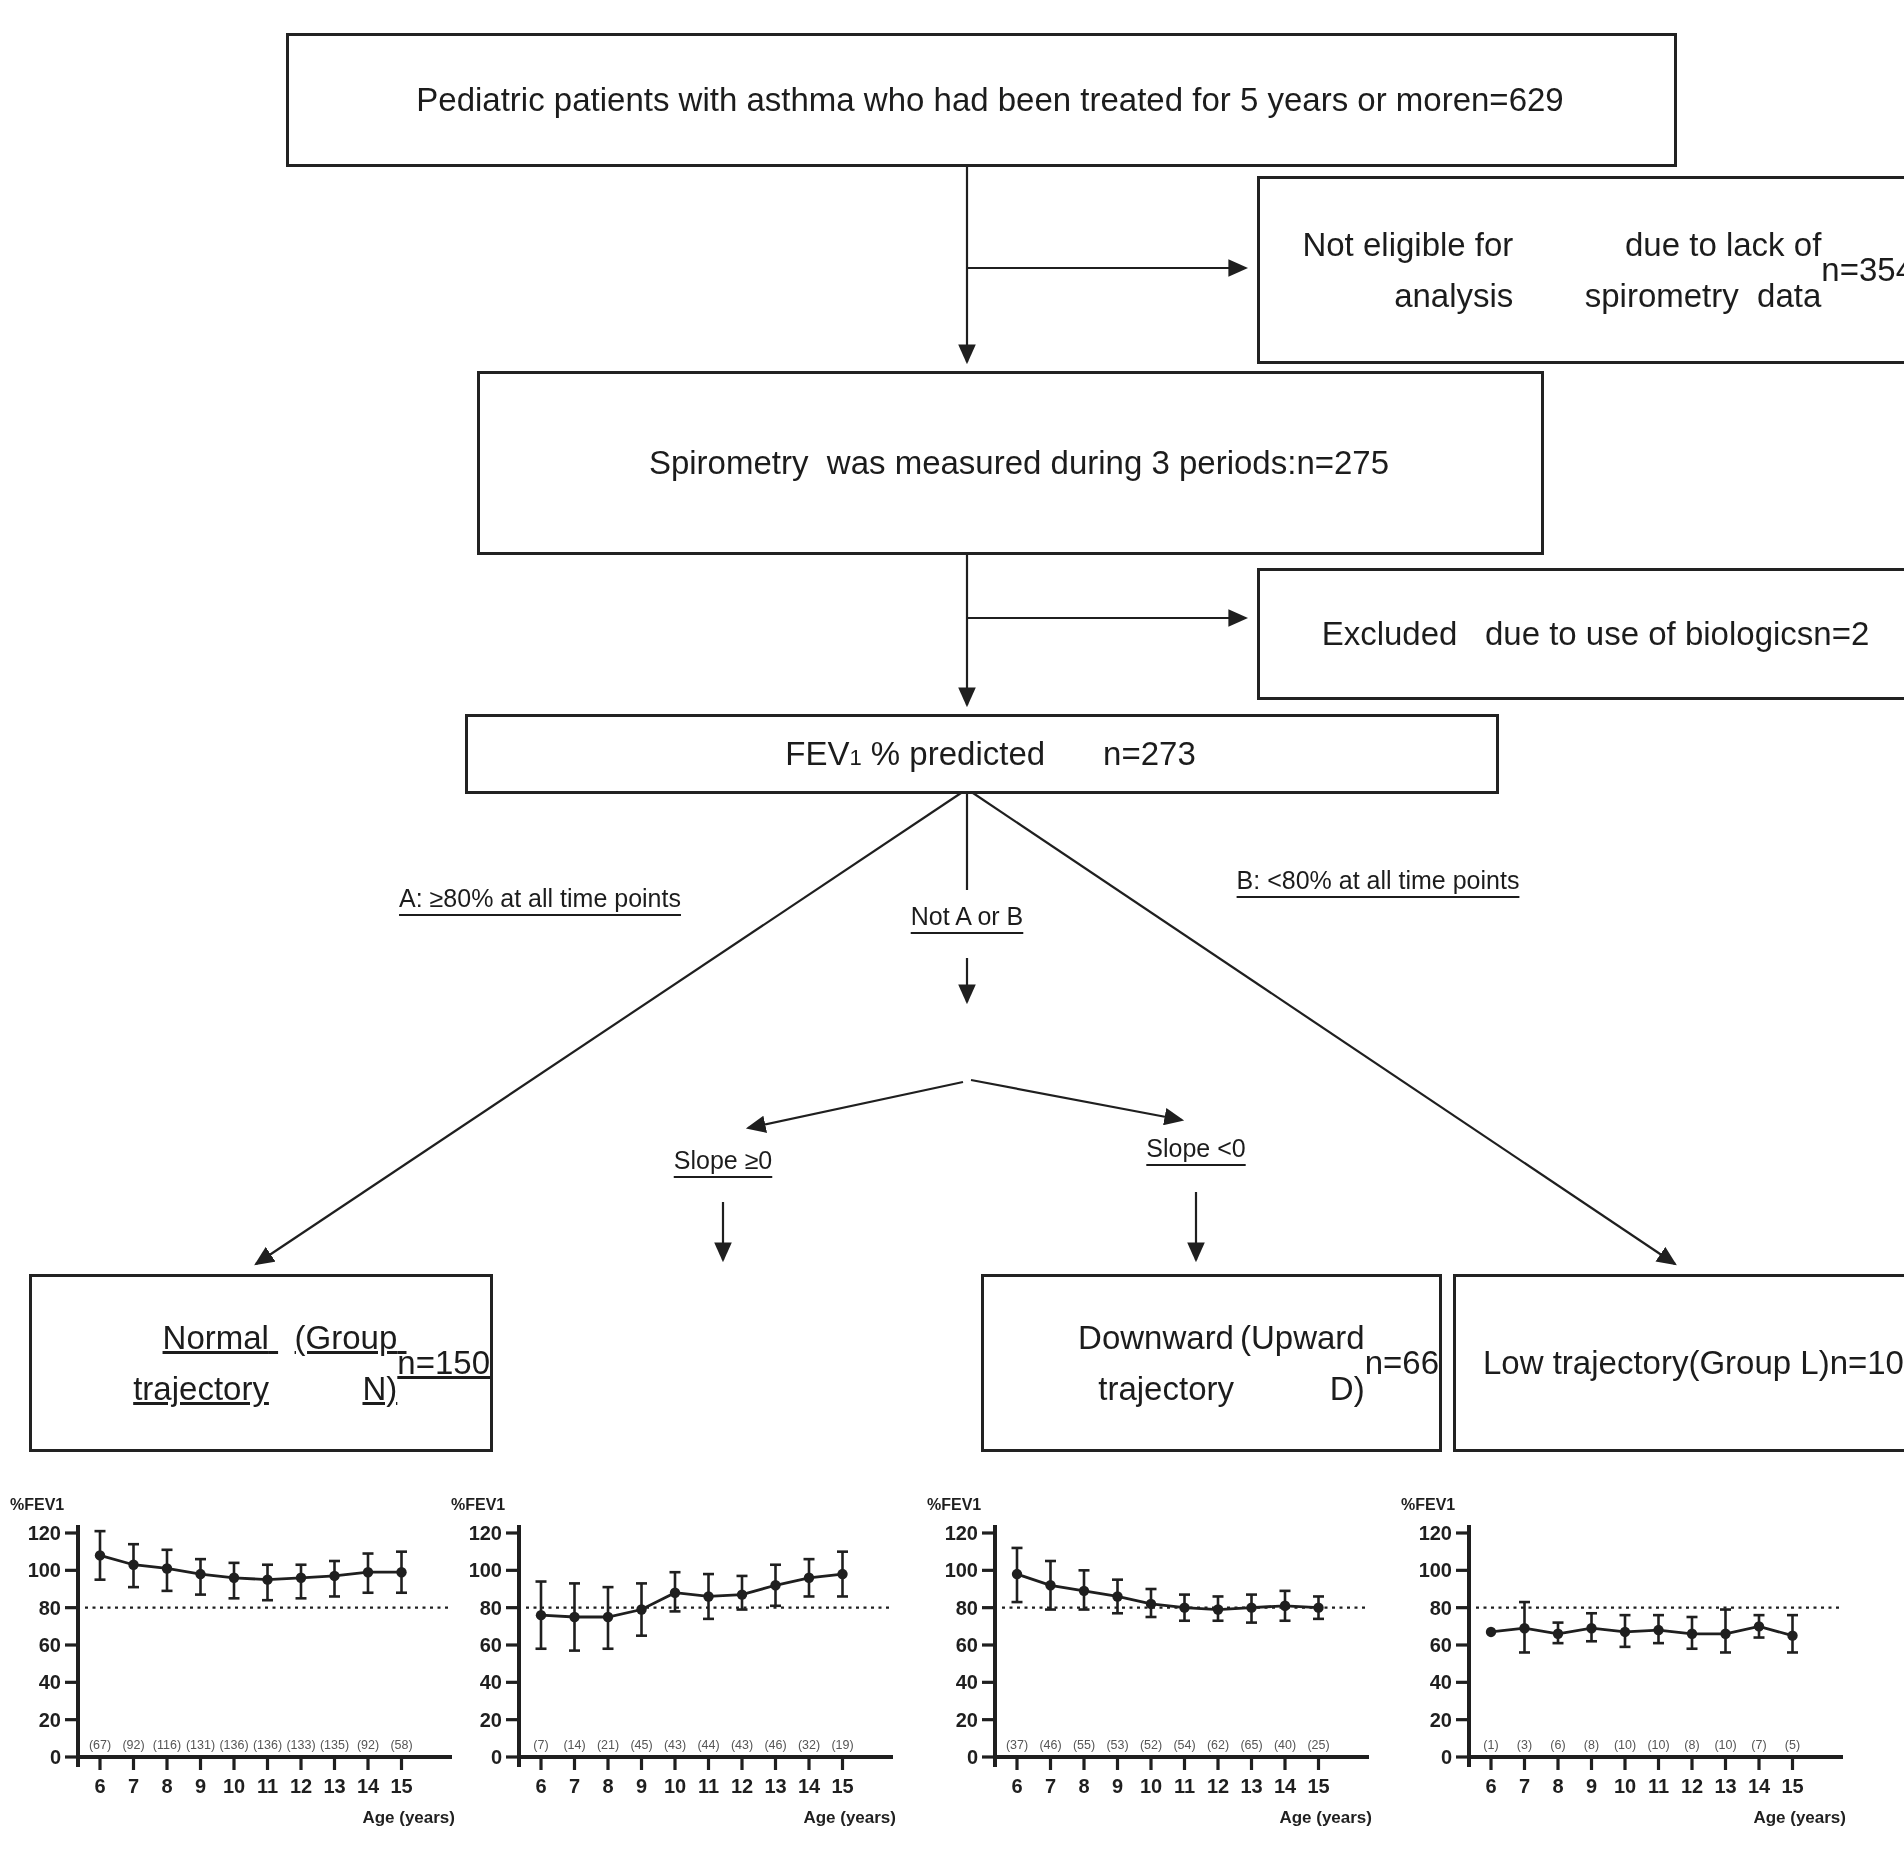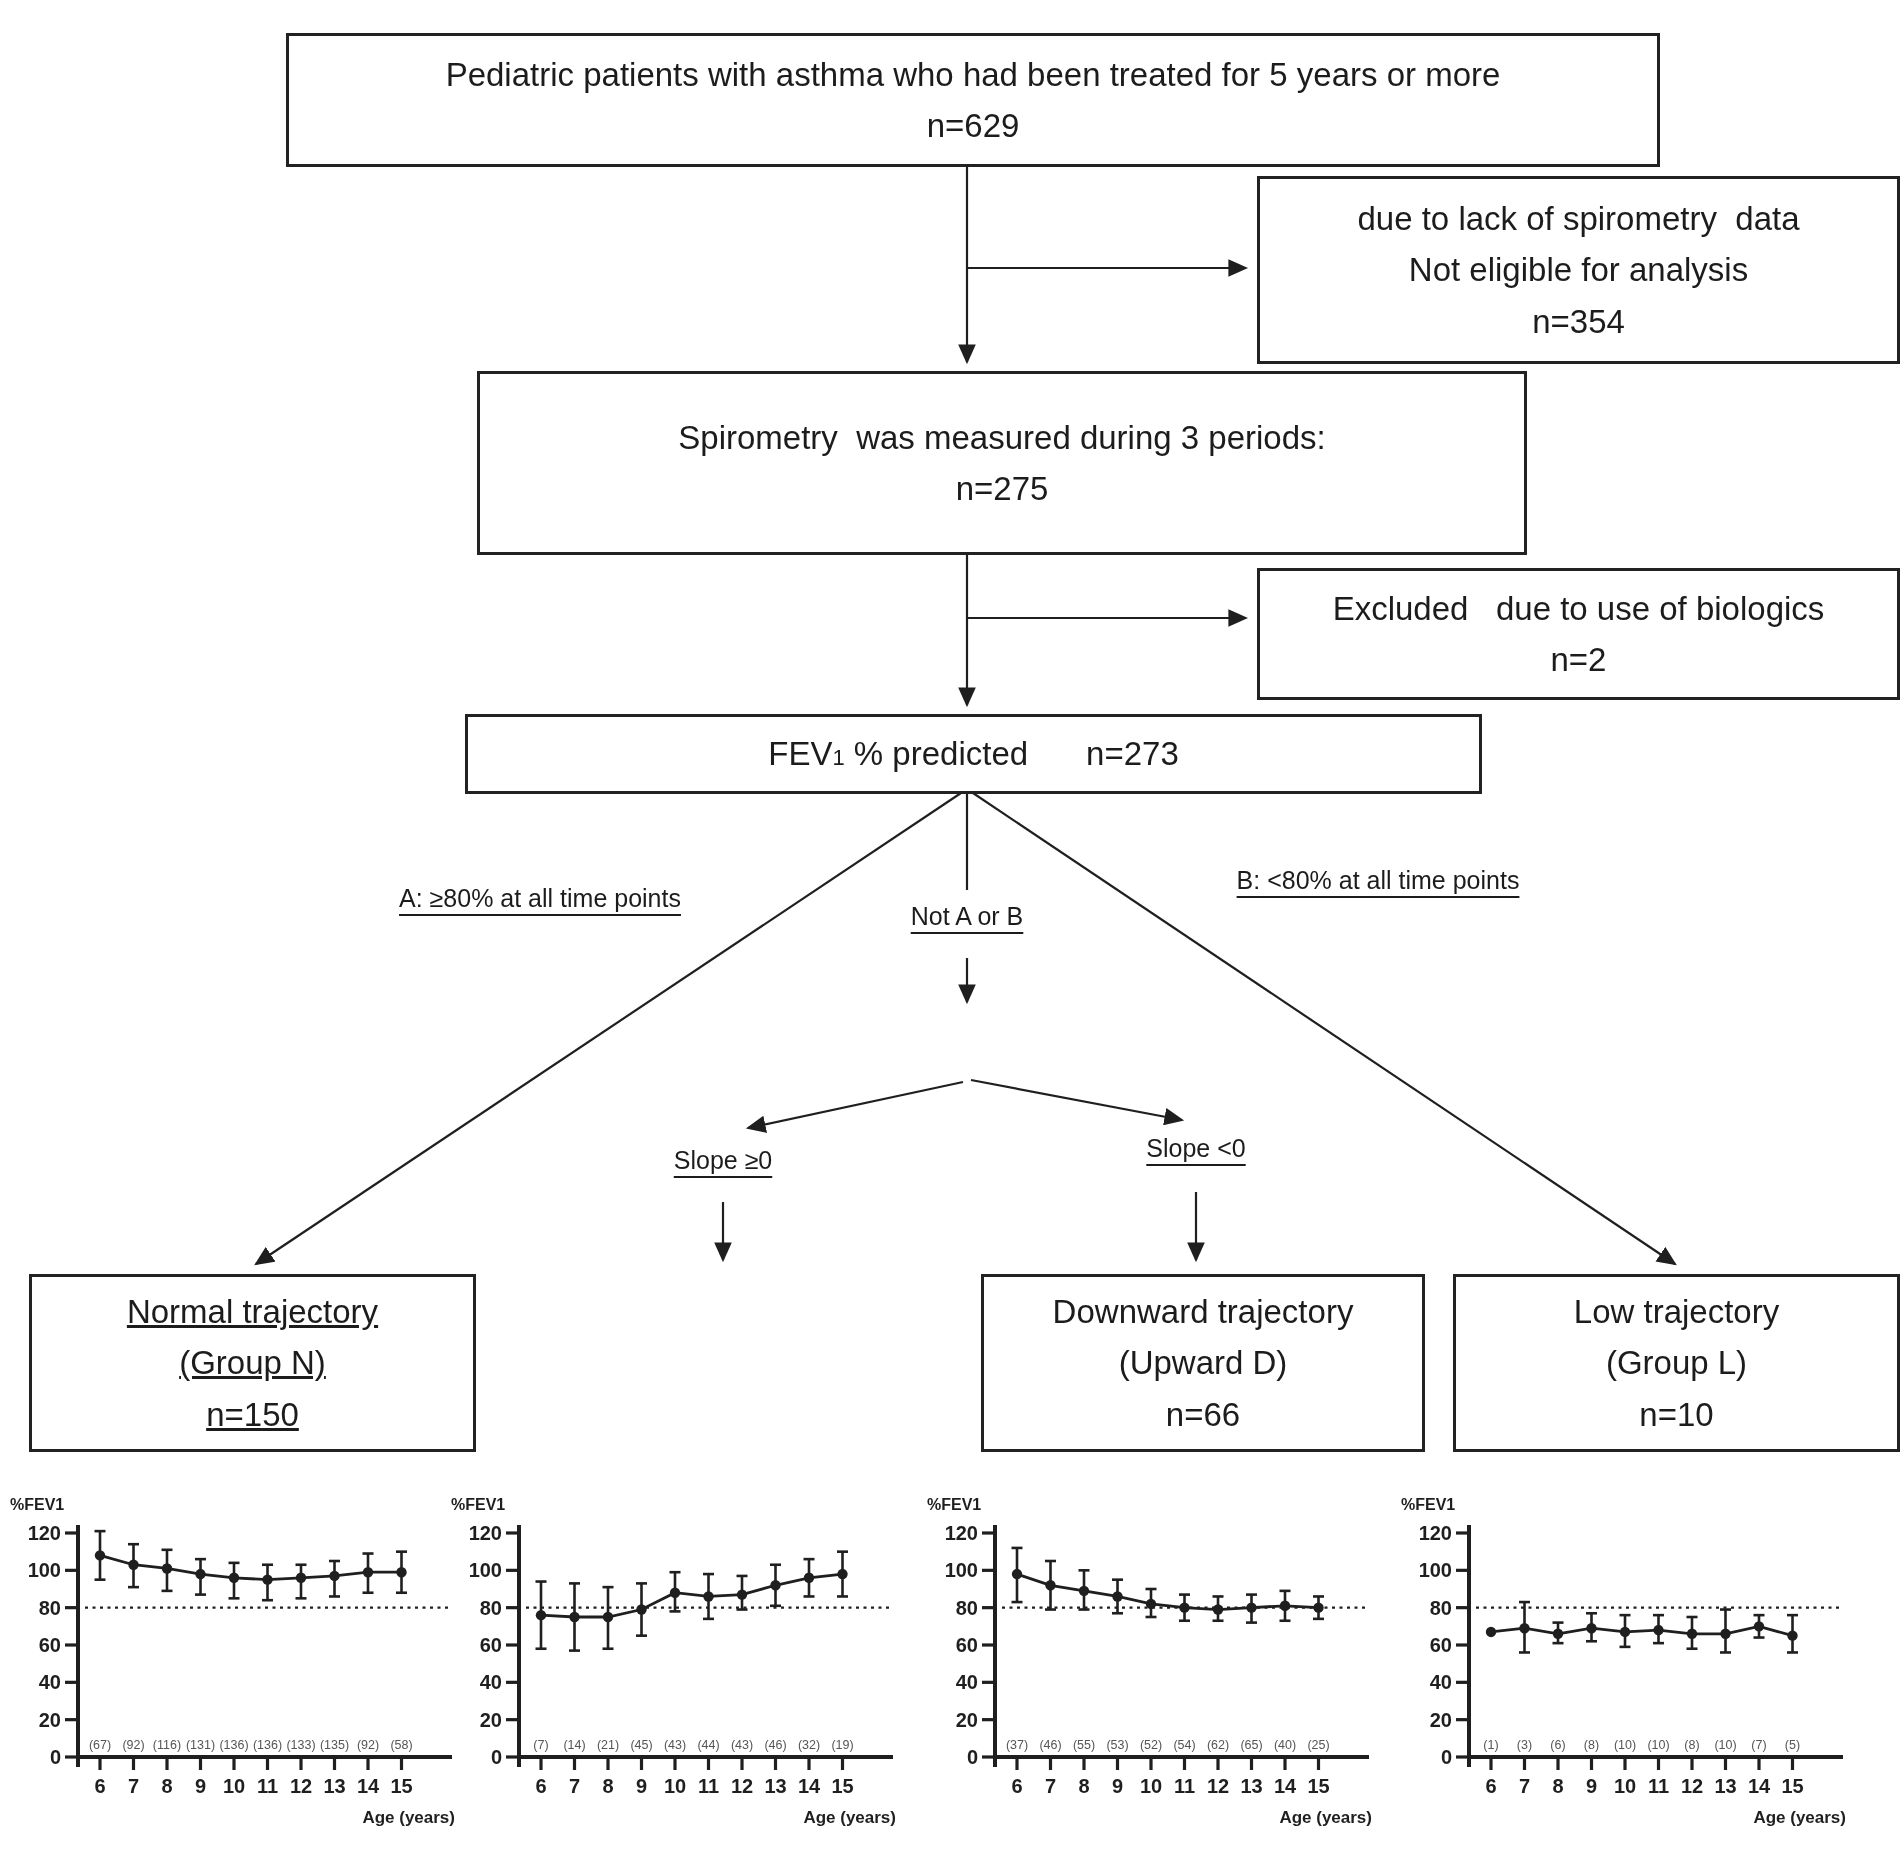--- a/index.html
+++ b/index.html
@@ -1,21 +1,21 @@
 <!DOCTYPE html>
 <html><head>
 <meta charset="utf-8">
 <style>
   html,body{margin:0;padding:0;background:#fff;}
   .canvas{position:relative;width:1904px;height:1851px;background:#fff;overflow:hidden;
           font-family:"Liberation Sans",sans-serif;color:#1c1c1c;}
   .flow-svg{position:absolute;left:0;top:0;width:1904px;height:1490px;}
   .fbox{position:absolute;border:3px solid #222;background:#fff;display:flex;
-        flex-direction:column;align-items:center;justify-content:center;
-        font-size:33px;line-height:1.56;text-align:right;white-space:pre-wrap;}
+        flex-direction:row;align-items:center;justify-content:center;
+        font-size:33px;line-height:1.56;text-align:right;white-space:pre-wrap;padding-left:17px;}
   .flabel{position:absolute;font-size:25px;transform:translateX(-50%);white-space:nowrap;}
   .underlined{text-decoration:underline;text-underline-offset:7px;text-decoration-thickness:2px;}
   .fev-row{display:flex;align-items:baseline;}
   .fev-row sub{font-size:22px;}
   .fev-n{margin-left:58px;}
   .chart{position:absolute;top:1489px;width:500px;height:362px;}
 </style>
 </head>
 <body>
 
@@ -42,22 +42,22 @@
       <line x1="1196" y1="1192" x2="1196" y2="1260" marker-end="url(#ah)"></line>
     </g>
   </svg>
 
   <div class="fbox" style="left:286px;top:33px;width:1368px;height:128px;">
     <div>Pediatric patients with asthma who had been treated for 5 years or more</div>
     <div>n=629</div>
   </div>
 
   <div class="fbox" style="left:1257px;top:176px;width:637px;height:182px;">
+    <div>Not eligible for analysis</div>
     <div>due to lack of spirometry  data</div>
-    <div>Not eligible for analysis</div>
     <div>n=354</div>
   </div>
 
   <div class="fbox" style="left:447px;top:371px;width:1044px;height:178px;margin-left:30px;">
     <div>Spirometry  was measured during 3 periods:</div>
     <div>n=275</div>
   </div>
 
   <div class="fbox" style="left:1257px;top:568px;width:637px;height:126px;">
     <div>Excluded   due to use of biologics</div>

